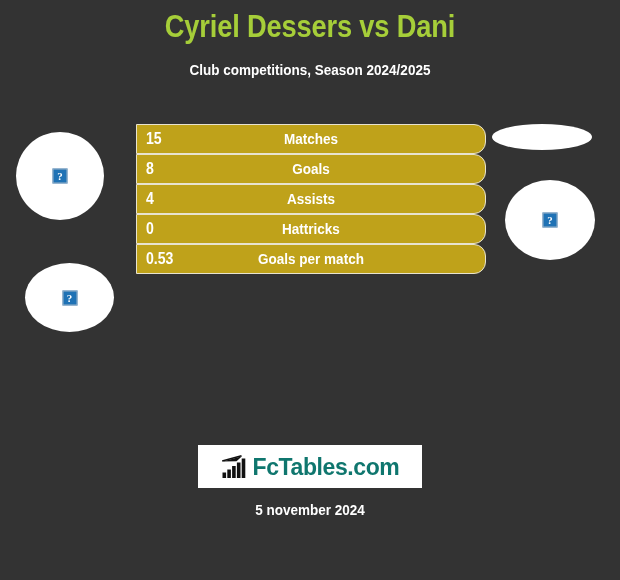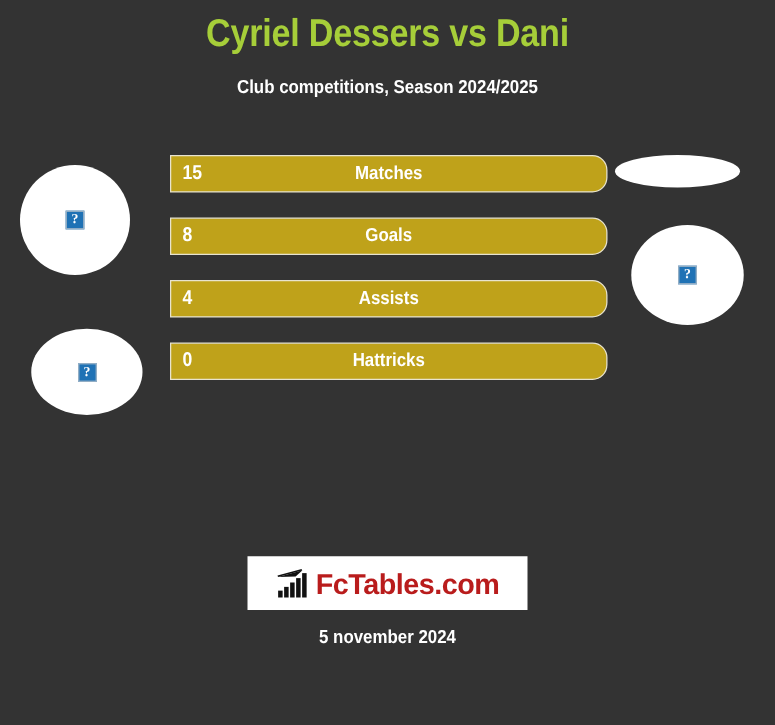--- a/index.html
+++ b/index.html
@@ -91,21 +91,21 @@
   
   .bars {
     position: absolute;
     left: 136px;
     top: 124px;
     width: 350px;
   }
   .bar-row {
     position: relative;
     height: 30px;
-    margin-bottom: 20px;
+    margin-bottom: 0;
   }
   .bar {
     position: absolute;
     left: 0;
     top: 0;
     height: 30px;
     width: 350px;
     box-sizing: border-box;
     background: #bfa21a;
     border-radius: 0 12px 12px 0;
@@ -155,21 +155,21 @@
     align-items: center;
     justify-content: center;
     gap: 6px;
   }
   .logo-icon {
     width: 26px;
     height: 24px;
     display: block;
   }
   .logo-text {
-    color: #b91c1c;
+    color: #0f766e;
     font-size: 23px;
     font-weight: bold;
     letter-spacing: -0.4px;
     line-height: 24px;
     white-space: nowrap;
   }
 
   .footer-date {
     position: absolute;
     left: 0;
@@ -230,20 +230,25 @@
       <div class="bar-value">4</div>
       <div class="bar-label">Assists</div>
     </div>
 
     <div class="bar-row">
       <div class="bar"></div>
       <div class="bar-value">0</div>
       <div class="bar-label">Hattricks</div>
     </div>
 
+    <div class="bar-row">
+      <div class="bar"></div>
+      <div class="bar-value">0.53</div>
+      <div class="bar-label">Goals per match</div>
+    </div>
 
 
 
   </div>
 
   <div class="logo-box">
     <svg class="logo-icon" viewBox="0 0 26 24">
       <path d="M1.5 6.5 L21 1.2 L15.5 6.2 Z" fill="#111111"></path>
       <path d="M1.2 6.0 L20.5 0.8" stroke="#111111" stroke-width="1.4" fill="none"></path>
       <rect x="1.5" y="17.5" width="3.6" height="5.5" fill="#111111"></rect>

